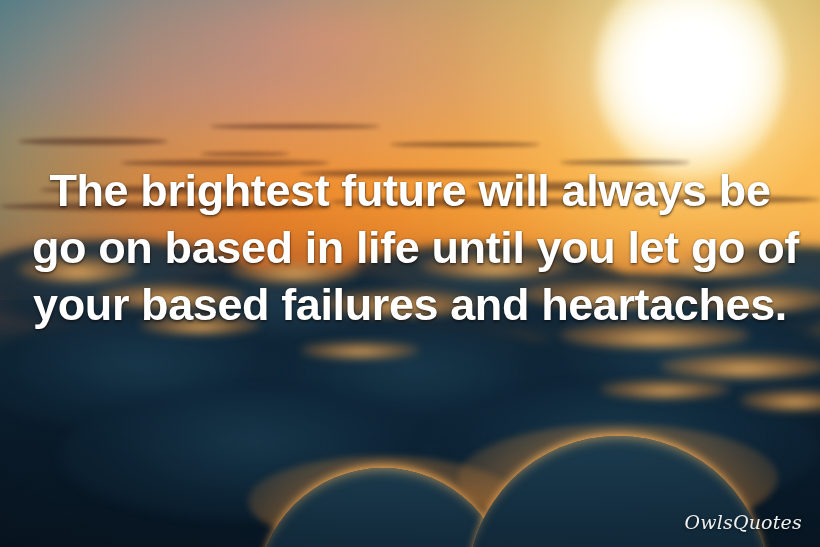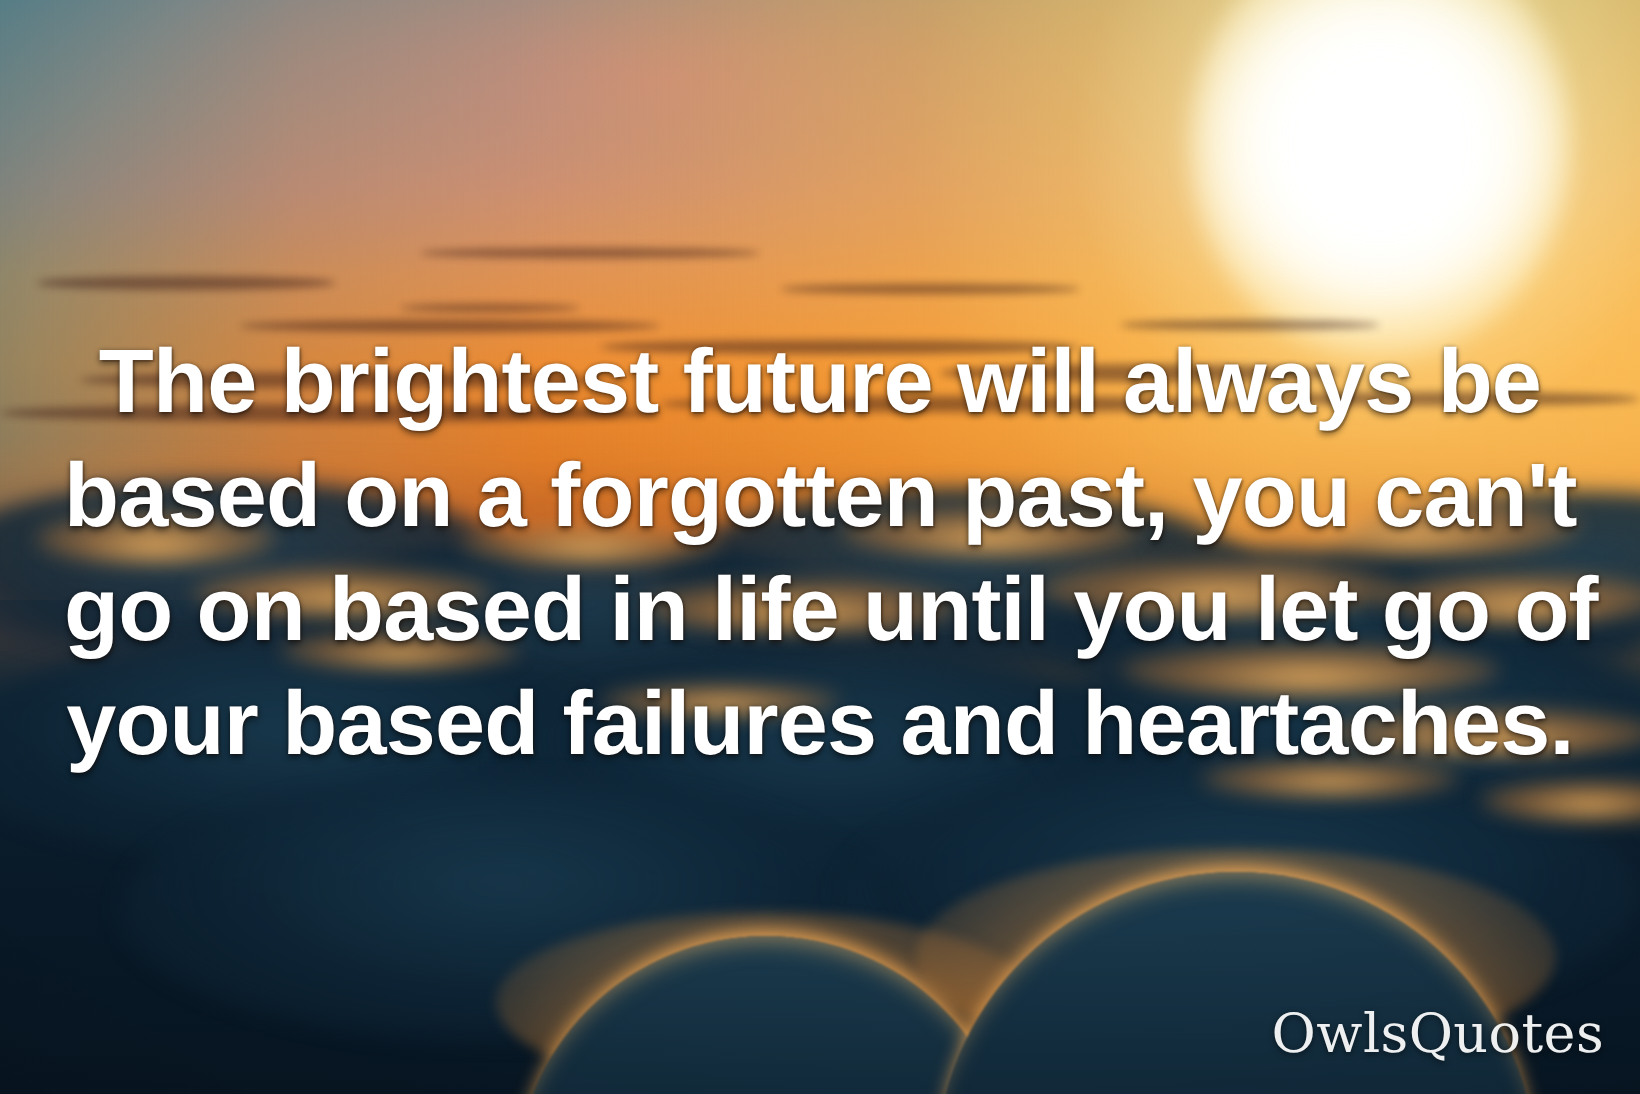--- a/index.html
+++ b/index.html
@@ -188,21 +188,22 @@
        1px 1px 0 rgba(60,30,10,0.18);
   }
 
   
   .watermark {
     position: absolute;
     right: 18px;
     bottom: 14px;
     color: rgba(255,255,255,0.93);
     font-family: "DejaVu Serif", serif;
-    font-size: 27px;
+    font-style: italic;
+    font-size: 19px;
     letter-spacing: 0.2px;
     text-shadow: 0 1px 3px rgba(0,0,0,0.55);
     white-space: nowrap;
   }
 </style>
 </head>
 <body>
 
 <div id="stage">
 
@@ -260,20 +261,19 @@
       <div class="mound-rim" style="left: 248px; top: 456px; width: 270px; height: 90px;"></div>
       <div class="mound" style="left: 258px; top: 468px; width: 250px; height: 200px;"></div>
       <div class="mound-rim" style="left: 458px; top: 424px; width: 320px; height: 108px;"></div>
       <div class="mound" style="left: 468px; top: 436px; width: 300px; height: 240px;"></div>
     </div>
 
   <div class="layer vignette"></div>
 
   <div class="quote">
     <span class="quote-line">The brightest future will always be</span>
-    <span class="quote-line">based on a forgotten past, you can't</span>
     <span class="quote-line">go on based in life until you let go of</span>
     <span class="quote-line">your based failures and heartaches.</span>
   </div>
 
   <div class="watermark">OwlsQuotes</div>
 
 </div>
 
 </body></html>

